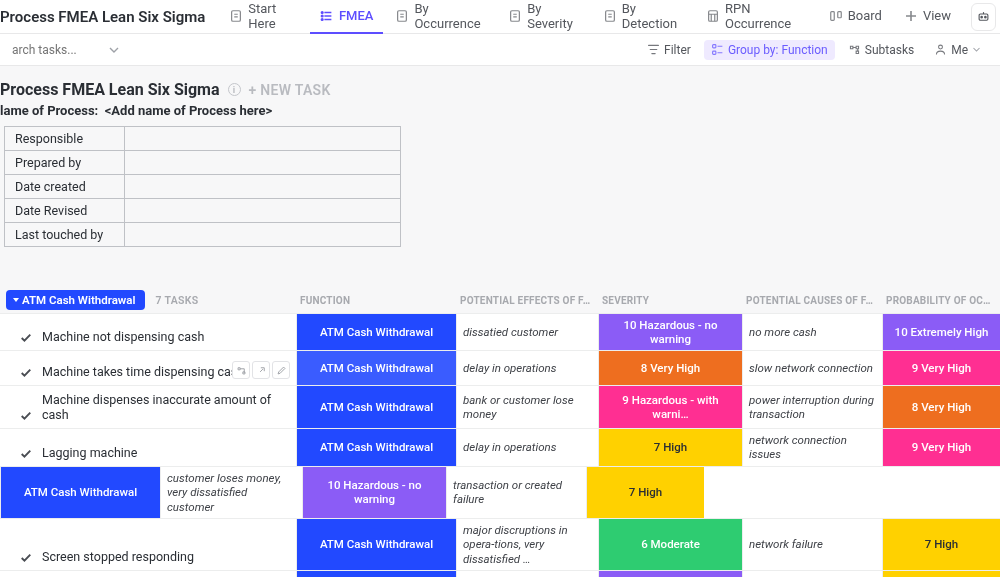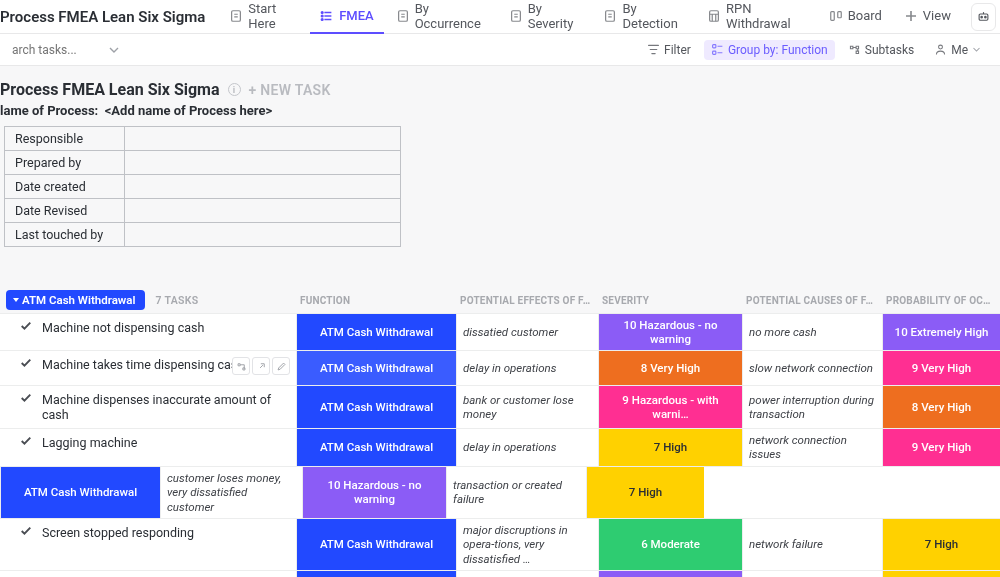--- a/index.html
+++ b/index.html
@@ -43,21 +43,21 @@
 .grouphead { display: flex; align-items: center; height: 26px; position: relative; }
 .groupbadge { display: inline-flex; align-items: center; background: #2249ff; color: #fff; font-size: 11.5px; font-weight: 600; padding: 3px 10px 3px 8px; border-radius: 4px; margin-left: 6px; gap: 4px; }
 .groupbadge .tri { width: 0; height: 0; border-left: 4px solid #fff; border-top: 3px solid transparent; border-bottom: 3px solid transparent; transform: rotate(90deg); }
 .taskcount { font-size: 10.5px; color: #a7a9ae; font-weight: 600; margin-left: 10px; letter-spacing: .3px; }
 
 .colheads { position: absolute; right: 0; top: 0; display: flex; height: 26px; align-items: center; }
 .colh { font-size: 10px; color: #a7a9ae; font-weight: 700; text-align: left; letter-spacing: .2px; overflow: hidden; text-overflow: ellipsis; white-space: nowrap; padding: 0 4px; }
 
 .row { display: flex; align-items: stretch; border-top: 1px solid #eceded; background: #fff; min-height: 35px; }
 .row:nth-child(odd) { background: #fff; }
-.namecell { flex: 0 0 296px; display: flex; align-items: flex-start; padding: 6px 8px 6px 20px; gap: 10px; font-size: 12.5px; }
+.namecell { flex: 0 0 296px; display: flex; align-items: flex-end; padding: 6px 8px 6px 20px; gap: 10px; font-size: 12.5px; }
 .row.hover .namecell { position: relative; }
 .hovericons { position: absolute; right: 6px; display: flex; gap: 2px; }
 .hovericons span { width: 18px; height: 18px; border: 1px solid #e2e3e6; border-radius: 3px; display: inline-flex; align-items: center; justify-content: center; color: #9ea1a7; font-size: 10px; background: #fff; }
 
 .check { width: 12px; height: 12px; display: inline-flex; }
 .check svg { width: 12px; height: 12px; stroke: #4a4d53; stroke-width: 2.2; fill: none; }
 
 .cell { border-left: 1px solid #eceded; display: flex; align-items: center; justify-content: center; font-size: 11.5px; text-align: center; padding: 4px 6px; }
 .cell.left { justify-content: flex-start; text-align: left; color: #3e4147; line-height: 1.25; font-style: italic; }
 .cell.func { background: #2249ff; color: #fff; font-weight: 500; }
@@ -127,21 +127,21 @@
           </svg>
         </span>
         <span>By Detection</span>
       </div><div class="viewtab">
         <span class="vicon">
           <svg width="14" height="14" viewBox="0 0 16 16" fill="none" stroke="currentColor" stroke-width="1.4">
             <rect x="3" y="2" width="10" height="12" rx="1.5"></rect>
             <path d="M3 6h10M6 6v8M10 6v8"></path>
           </svg>
         </span>
-        <span>RPN Withdrawal</span>
+        <span>RPN Occurrence</span>
       </div><div class="viewtab">
         <span class="vicon">
           <svg width="14" height="14" viewBox="0 0 16 16" fill="none" stroke="currentColor" stroke-width="1.4">
             <rect x="2" y="3" width="4" height="10" rx="1"></rect>
             <rect x="10" y="3" width="4" height="7" rx="1"></rect>
           </svg>
         </span>
         <span>Board</span>
       </div><div class="viewtab">
         <span class="vicon">

